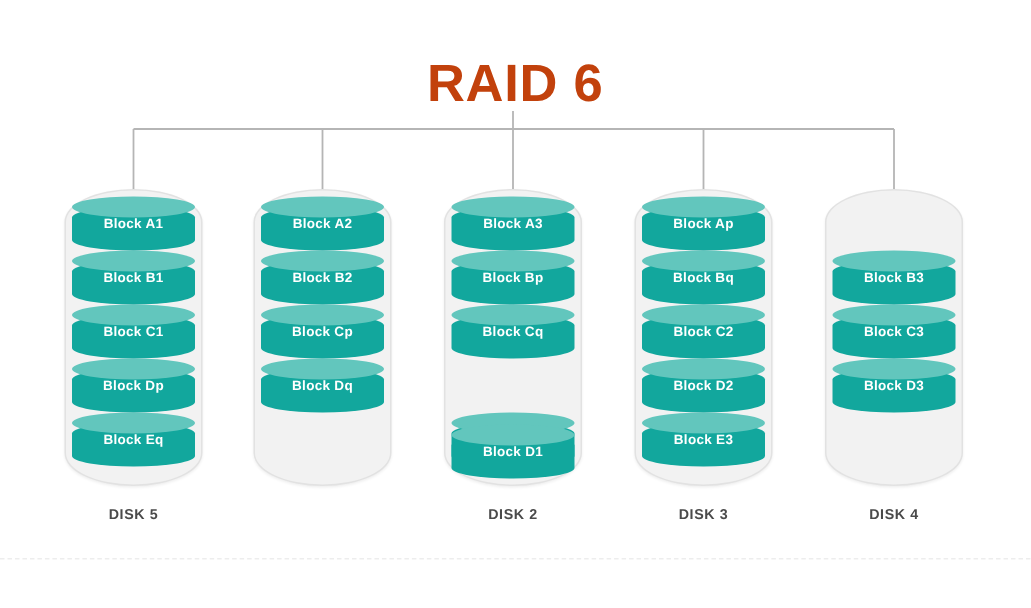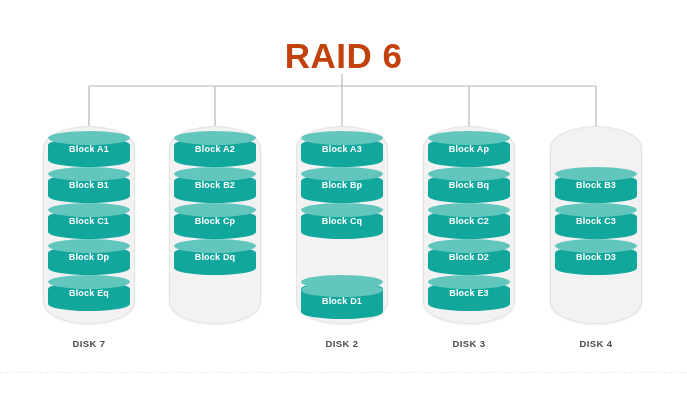--- a/index.html
+++ b/index.html
@@ -189,21 +189,21 @@
             <div class="cyl-body" style="background: rgb(18, 167, 157);"></div>
             <div class="cyl-top" style="background: rgb(98, 198, 189);"></div>
             <div class="cyl-label">Block Dp</div>
           </div>
           <div class="cyl" style="top: 144px; z-index: 6;">
             <div class="cyl-body" style="background: rgb(18, 167, 157);"></div>
             <div class="cyl-top" style="background: rgb(98, 198, 189);"></div>
             <div class="cyl-label">Block Eq</div>
           </div>
         </div>
-        <div class="disk-label">DISK 7</div>
+        <div class="disk-label">DISK 5</div>
       </div>
       <div class="disk-stack" style="left: 163px;">
         <div class="stack-shell"></div>
         <div class="cyl-wrap">
           <div class="cyl" style="top: 0px; z-index: 10;">
             <div class="cyl-body" style="background: rgb(18, 167, 157);"></div>
             <div class="cyl-top" style="background: rgb(98, 198, 189);"></div>
             <div class="cyl-label">Block A2</div>
           </div>
           <div class="cyl" style="top: 36px; z-index: 9;">

